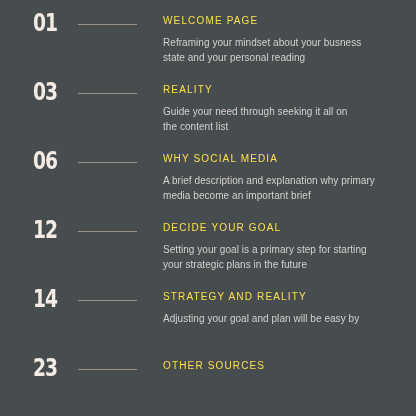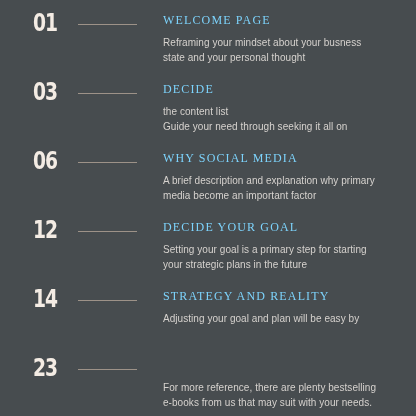--- a/index.html
+++ b/index.html
@@ -51,25 +51,25 @@
     left: 78px;
     top: 13px;
     width: 59px;
     height: 1px;
     background: #9d9288;
   }
   .title {
     position: absolute;
     left: 163px;
     top: 2px;
-    font-family: Liberation Serif, serif;
-    font-size: 12px;
+    font-family: Liberation Sans, sans-serif;
+    font-size: 10px;
     line-height: 15px;
     letter-spacing: 1.15px;
-    color: #7dd3fc;
+    color: #fde047;
     white-space: nowrap;
   }
   .desc {
     position: absolute;
     left: 163px;
     top: 25px;
     width: 240px;
     font-family: "Liberation Sans", sans-serif;
     font-size: 10px;
     line-height: 14.5px;
@@ -87,45 +87,45 @@
 <div class="toc">
 
   <div class="entry">
     <div class="entry-head">
       <div class="num">01</div>
       <div class="rule"></div>
       <div class="title">WELCOME PAGE</div>
     </div>
     <div class="desc">
       <span>Reframing your mindset about your busness</span>
-      <span>state and your personal thought</span>
+      <span>state and your personal reading</span>
     </div>
   </div>
 
   <div class="entry">
     <div class="entry-head">
       <div class="num">03</div>
       <div class="rule"></div>
-      <div class="title">DECIDE</div>
+      <div class="title">REALITY</div>
     </div>
     <div class="desc">
+      <span>Guide your need through seeking it all on</span>
       <span>the content list</span>
-      <span>Guide your need through seeking it all on</span>
     </div>
   </div>
 
   <div class="entry">
     <div class="entry-head">
       <div class="num">06</div>
       <div class="rule"></div>
       <div class="title">WHY SOCIAL MEDIA</div>
     </div>
     <div class="desc">
       <span>A brief description and explanation why primary</span>
-      <span>media become an important factor</span>
+      <span>media become an important brief</span>
     </div>
   </div>
 
   <div class="entry">
     <div class="entry-head">
       <div class="num">12</div>
       <div class="rule"></div>
       <div class="title">DECIDE YOUR GOAL</div>
     </div>
     <div class="desc">
@@ -142,20 +142,17 @@
     </div>
     <div class="desc">
       <span>Adjusting your goal and plan will be easy by</span>
     </div>
   </div>
 
   <div class="entry">
     <div class="entry-head">
       <div class="num">23</div>
       <div class="rule"></div>
-    </div>
-    <div class="desc">
-      <span>For more reference, there are plenty bestselling</span>
-      <span>e-books from us that may suit with your needs.</span>
+      <div class="title">OTHER SOURCES</div>
     </div>
   </div>
 
 </div>
 
 </body></html>

